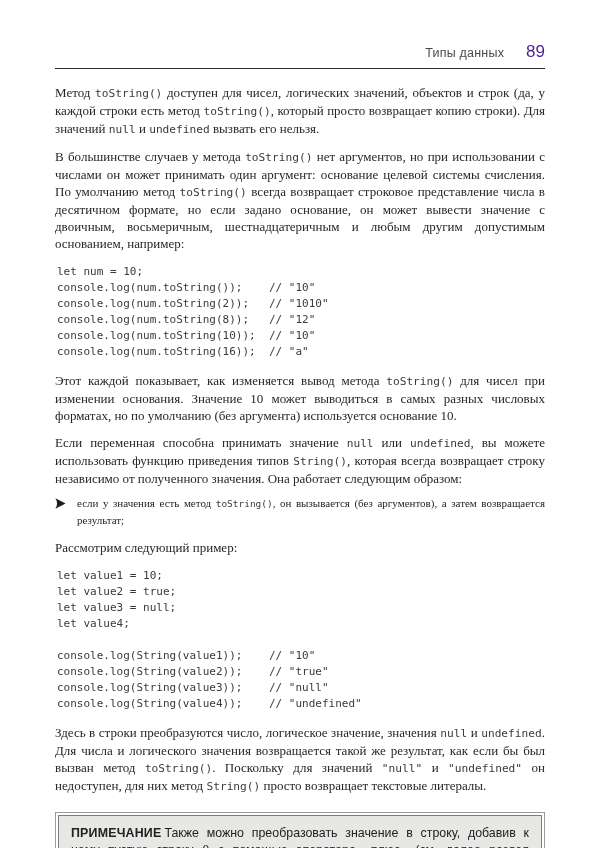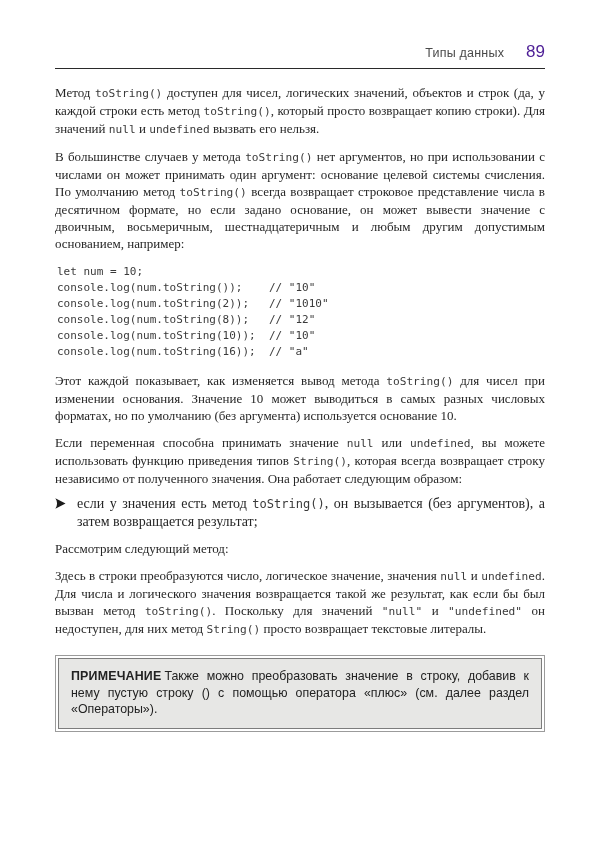--- a/index.html
+++ b/index.html
@@ -73,21 +73,21 @@
     gap:11px;
     margin-top:8px;
   }
   .bullet-icon{
     flex:0 0 auto;
     padding-top:3px;
   }
   .bullet-icon svg{display:block;}
   .bullet-text{
     flex:1;
-    font-size:14px;
+    font-size:11px;
     line-height:17px;
     text-align:justify;
   }
   
   .note-box-outer{
     margin-top:17px;
     border:1px solid #9b9b9b;
     padding:2px;
     background:#ffffff;
   }
@@ -132,22 +132,31 @@
     <div class="bullet-item">
       <span class="bullet-icon">
         <svg width="11" height="11" viewBox="0 0 10 10">
           <path d="M0.3,0.2 L9.6,5 L0.3,9.8 C2.4,6.8 2.4,3.2 0.3,0.2 Z" fill="#1c1c1c"></path>
         </svg>
       </span>
       <span class="bullet-text"><span class="r-text">если у значения есть метод </span><span class="r-code">toString()</span><span class="r-text">, он вызывается (без аргументов), а затем возвращается результат;</span></span>
     </div>
   </div>
 
-  <div class="para"><span class="r-text">Рассмотрим следующий метод:</span></div>
+  <div class="para"><span class="r-text">Рассмотрим следующий пример:</span></div>
 
+  <div class="code-block">let value1 = 10;
+let value2 = true;
+let value3 = null;
+let value4;
+
+console.log(String(value1));    // "10"
+console.log(String(value2));    // "true"
+console.log(String(value3));    // "null"
+console.log(String(value4));    // "undefined"</div>
 
   <div class="para"><span class="r-text">Здесь в строки преобразуются число, логическое значение, значения </span><span class="r-code">null</span><span class="r-text"> и </span><span class="r-code">undefined</span><span class="r-text">. Для числа и логического значения возвращается такой же результат, как если бы был вызван метод </span><span class="r-code">toString()</span><span class="r-text">. Поскольку для значений </span><span class="r-code">"null"</span><span class="r-text"> и </span><span class="r-code">"undefined"</span><span class="r-text"> он недоступен, для них метод </span><span class="r-code">String()</span><span class="r-text"> просто возвращает текстовые литералы.</span></div>
 
   <div class="note-box-outer">
     <div class="note-box-inner"><span class="r-bold">ПРИМЕЧАНИЕ</span><span class="r-text">Также можно преобразовать значение в строку, добавив к нему пустую строку (</span><span class="r-text">) с помощью оператора «плюс» (см. далее раздел «Операторы»).</span></div>
   </div>
 
 </div>
 
 </body></html>

